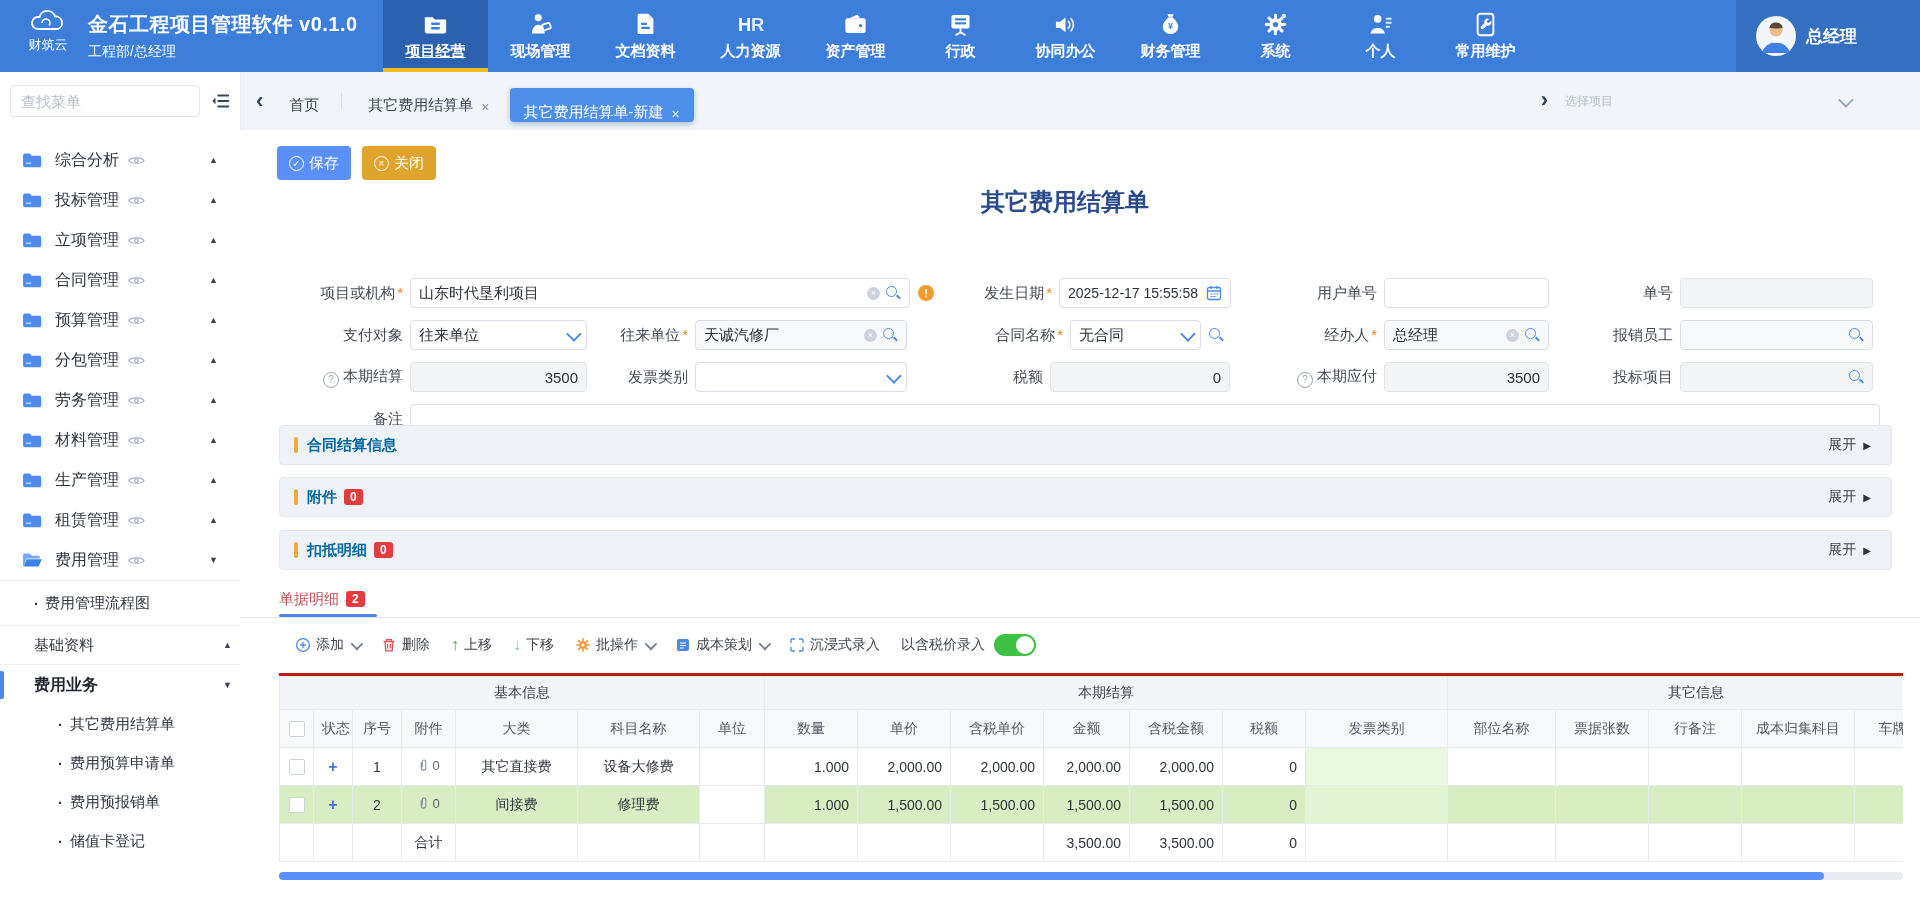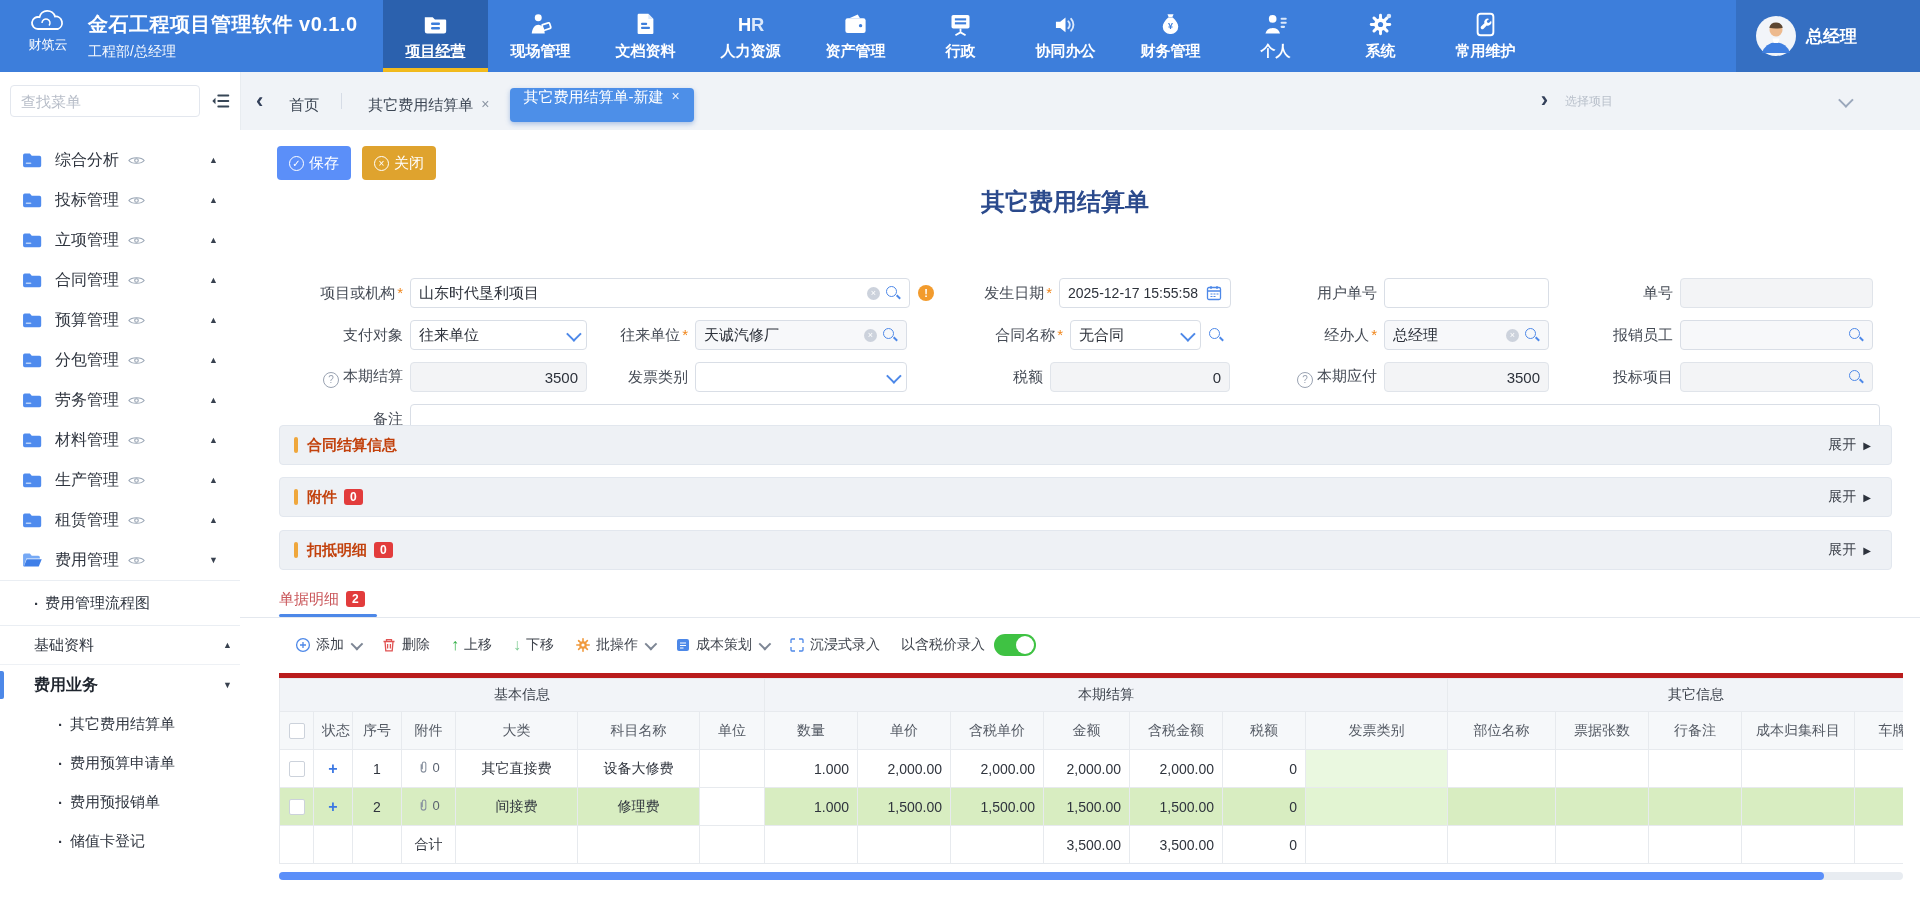--- a/index.html
+++ b/index.html
@@ -21,21 +21,21 @@
   .userbox{position:absolute;right:0;top:0;width:184px;height:72px;background:rgba(16,44,84,.18);display:flex;align-items:center;padding-left:20px;box-sizing:border-box;}
   .username{font-size:17px;font-weight:bold;margin-left:10px;}
   
   .tabbar{position:absolute;left:0;top:72px;width:1920px;height:58px;background:#f0f3f7;box-shadow:0 2px 4px rgba(60,80,110,.08);}
   .menuhead{position:absolute;left:0;top:0;width:240px;height:58px;background:#fff;border-right:1px solid #e8ecf0;display:flex;align-items:center;}
   .menu-search{margin-left:10px;width:168px;height:30px;border:1px solid #e3e7ee;border-radius:4px;font-size:15px;padding:0 10px;color:#333;outline:none;font-family:"Liberation Sans",sans-serif;}
   .menu-search::placeholder{color:#b7bdc8;}
   .collapse{margin-left:10px;cursor:pointer;}
   .strip{position:absolute;left:240px;top:0;right:0;height:58px;display:flex;align-items:center;}
   .chv{font-size:22px;color:#33405a;font-weight:bold;margin-left:16px;cursor:pointer;line-height:1;}
-  .tab{font-size:15px;color:#3c4654;margin-left:26px;display:flex;align-items:flex-start;cursor:pointer;white-space:nowrap;margin-top:8px;}
+  .tab{font-size:15px;color:#3c4654;margin-left:26px;display:flex;align-items:flex-end;cursor:pointer;white-space:nowrap;margin-top:8px;}
   .tab .tclose{margin-left:8px;color:#8a94a2;font-size:14px;}
   .tab.active{background:#4d8fe8;color:#fff;border-radius:4px;height:34px;padding:0 14px;margin-left:20px;box-shadow:0 2px 5px rgba(38,96,190,.35);}
   .tab.active .tclose{color:#e8f0fd;}
   .tdiv{width:1px;height:16px;background:#d6dce6;margin-left:22px;}
   .fwd{position:absolute;right:372px;top:17px;font-size:22px;color:#33405a;font-weight:bold;cursor:pointer;line-height:1;}
   .proj{position:absolute;right:70px;top:14px;width:285px;height:30px;display:flex;align-items:center;font-size:12px;color:#b9c0cb;cursor:pointer;}
   .proj .chevd{margin-left:auto;}
   
   .chevd{width:9px;height:9px;border-right:2px solid #4d88e8;border-bottom:2px solid #4d88e8;transform:rotate(45deg) translateY(-2px);}
   .chevd.gray{border-color:#9aa7bb;}
@@ -74,37 +74,37 @@
   .fc{position:relative;height:30px;border:1px solid #d9dee6;border-radius:4px;background:#fff;display:flex;align-items:center;padding:0 8px;box-sizing:border-box;font-size:15px;color:#2c313a;flex:none;}
   .fc .val{flex:1;white-space:nowrap;overflow:hidden;}
   .fc.gray{background:#f7f8fa;}
   .fc.dis{background:#f3f4f6;border-color:#e0e4ea;}
   .fc.numv .val{text-align:right;}
   .fc .ico{margin-left:6px;flex:none;}
   .xmag{margin-left:8px;flex:none;}
   
   .sect{position:absolute;left:39px;width:1613px;height:40px;background:#eef1f5;border:1px solid #e2e7ee;border-radius:4px;box-sizing:border-box;display:flex;align-items:center;padding:0 20px 0 14px;}
   .sect .obar{width:4px;height:16px;background:#efa73c;border-radius:2px;margin-right:9px;flex:none;}
-  .sect .slb{font-size:15px;font-weight:bold;color:#c2410c;}
+  .sect .slb{font-size:15px;font-weight:bold;color:#0369a1;}
   .badge{background:#e23c3c;color:#fff;font-size:12px;font-weight:bold;border-radius:3px;padding:1px 6px;margin-left:7px;}
   .sect .exp{margin-left:auto;font-size:14px;color:#3f444d;cursor:pointer;}
   .sect .tri{font-size:10px;color:#2d333d;margin-left:7px;cursor:pointer;}
   
   .dtab{position:absolute;left:39px;top:452px;height:34px;display:flex;align-items:center;font-size:15px;color:#c9565a;cursor:pointer;}
   .dtab-ul{position:absolute;left:39px;top:484px;width:98px;height:3px;background:#4d88e8;border-radius:2px;}
   .dtab-line{position:absolute;left:0;top:487px;right:0;height:1px;background:#e4e8ee;}
   
   .tbar{position:absolute;left:55px;top:498px;height:34px;display:flex;align-items:center;gap:21px;}
   .tbi{display:flex;align-items:center;font-size:14px;color:#3f444d;cursor:pointer;gap:5px;}
   .tbi .chevd{width:7px;height:7px;border-color:#7d8694;margin-left:2px;}
   .arr{font-size:16px;font-weight:bold;line-height:1;}
   .toggle{width:42px;height:22px;border-radius:11px;background:#3fc243;position:relative;margin-left:4px;cursor:pointer;flex:none;}
   .toggle::after{content:"";position:absolute;right:2px;top:2px;width:18px;height:18px;border-radius:50%;background:#fff;}
   
-  .twrap{position:absolute;left:39px;top:543px;width:1624px;overflow:hidden;border-top:5px solid #b91c1c;}
+  .twrap{position:absolute;left:39px;top:543px;width:1624px;overflow:hidden;border-top:3px solid #b91c1c;}
   table{border-collapse:collapse;table-layout:fixed;width:1665px;font-size:14px;}
   th,td{border:1px solid #e7eaee;padding:0 8px;height:38px;overflow:hidden;white-space:nowrap;box-sizing:border-box;}
   tr.grp th{height:33px;background:#f2f4f8;color:#3b414b;font-weight:normal;font-size:14px;}
   tr.hdr th{background:#f6f8fa;color:#545a64;font-weight:normal;}
   td{color:#2f343d;text-align:center;background:#fff;}
   td.txt{text-align:center;}
   td.num{text-align:right;}
   td.editcell{background:#eaf8e0;}
   tr.sel td{background:#d8edc1;}
   tr.sel td.editcell{background:#e2f4d2;}
@@ -207,44 +207,44 @@
             <path d="M9.3 2.8h5.4l-1.1 2.7h-3.2z" fill="#fff"></path>
             <path d="M10 5.8h4c3 2.8 4.9 5.6 4.9 8.3A6.4 6.4 0 0 1 12 20.4a6.4 6.4 0 0 1-6.9-6.3c0-2.7 1.9-5.5 4.9-8.3z" fill="#fff"></path>
             <text x="12" y="16.4" font-size="8" font-weight="bold" fill="#3d7edb" text-anchor="middle" font-family="Liberation Sans,sans-serif">¥</text>
           </svg>
         </span>
         <span class="nav-lb">财务管理</span>
       </div>
       <div class="nav-item">
         <span>
           <svg viewBox="0 0 24 24" width="27" height="27">
-            <circle cx="9.5" cy="7" r="3.4" fill="#fff"></circle>
-            <path d="M3 20a6.8 6.8 0 0 1 13 0z" fill="#fff"></path>
-            <rect x="16.5" y="6" width="5.5" height="1.8" rx=".9" fill="#dce9fb"></rect>
-            <rect x="16.5" y="9.6" width="5.5" height="1.8" rx=".9" fill="#dce9fb"></rect>
-            <rect x="16.5" y="13.2" width="4" height="1.8" rx=".9" fill="#dce9fb"></rect>
-          </svg>
-        </span>
-        <span class="nav-lb">个人</span>
-      </div>
-      <div class="nav-item">
-        <span>
-          <svg viewBox="0 0 24 24" width="27" height="27">
             <g fill="#fff">
               <rect x="10.7" y="2.5" width="2.6" height="19" rx="1.2"></rect>
               <rect x="10.7" y="2.5" width="2.6" height="19" rx="1.2" transform="rotate(45 12 12)"></rect>
               <rect x="10.7" y="2.5" width="2.6" height="19" rx="1.2" transform="rotate(90 12 12)"></rect>
               <rect x="10.7" y="2.5" width="2.6" height="19" rx="1.2" transform="rotate(135 12 12)"></rect>
               <circle cx="12" cy="12" r="5.6"></circle>
             </g>
             <circle cx="12" cy="12" r="2.3" fill="#3d7edb"></circle>
             <circle cx="19.5" cy="4.5" r="2" fill="#dce9fb"></circle>
           </svg>
         </span>
         <span class="nav-lb">系统</span>
+      </div>
+      <div class="nav-item">
+        <span>
+          <svg viewBox="0 0 24 24" width="27" height="27">
+            <circle cx="9.5" cy="7" r="3.4" fill="#fff"></circle>
+            <path d="M3 20a6.8 6.8 0 0 1 13 0z" fill="#fff"></path>
+            <rect x="16.5" y="6" width="5.5" height="1.8" rx=".9" fill="#dce9fb"></rect>
+            <rect x="16.5" y="9.6" width="5.5" height="1.8" rx=".9" fill="#dce9fb"></rect>
+            <rect x="16.5" y="13.2" width="4" height="1.8" rx=".9" fill="#dce9fb"></rect>
+          </svg>
+        </span>
+        <span class="nav-lb">个人</span>
       </div>
       <div class="nav-item">
         <span>
           <svg viewBox="0 0 24 24" width="27" height="27">
             <rect x="5" y="2.5" width="14" height="19" rx="2.6" fill="none" stroke="#fff" stroke-width="1.7"></rect>
             <path d="M15.2 7a3.1 3.1 0 0 0-4.2 3.8l-3 3a1.5 1.5 0 0 0 2.1 2.1l3-3a3.1 3.1 0 0 0 3.9-4.2l-2 2-1.5-.4-.4-1.5z" fill="#fff"></path>
           </svg>
         </span>
         <span class="nav-lb">常用维护</span>
       </div>

